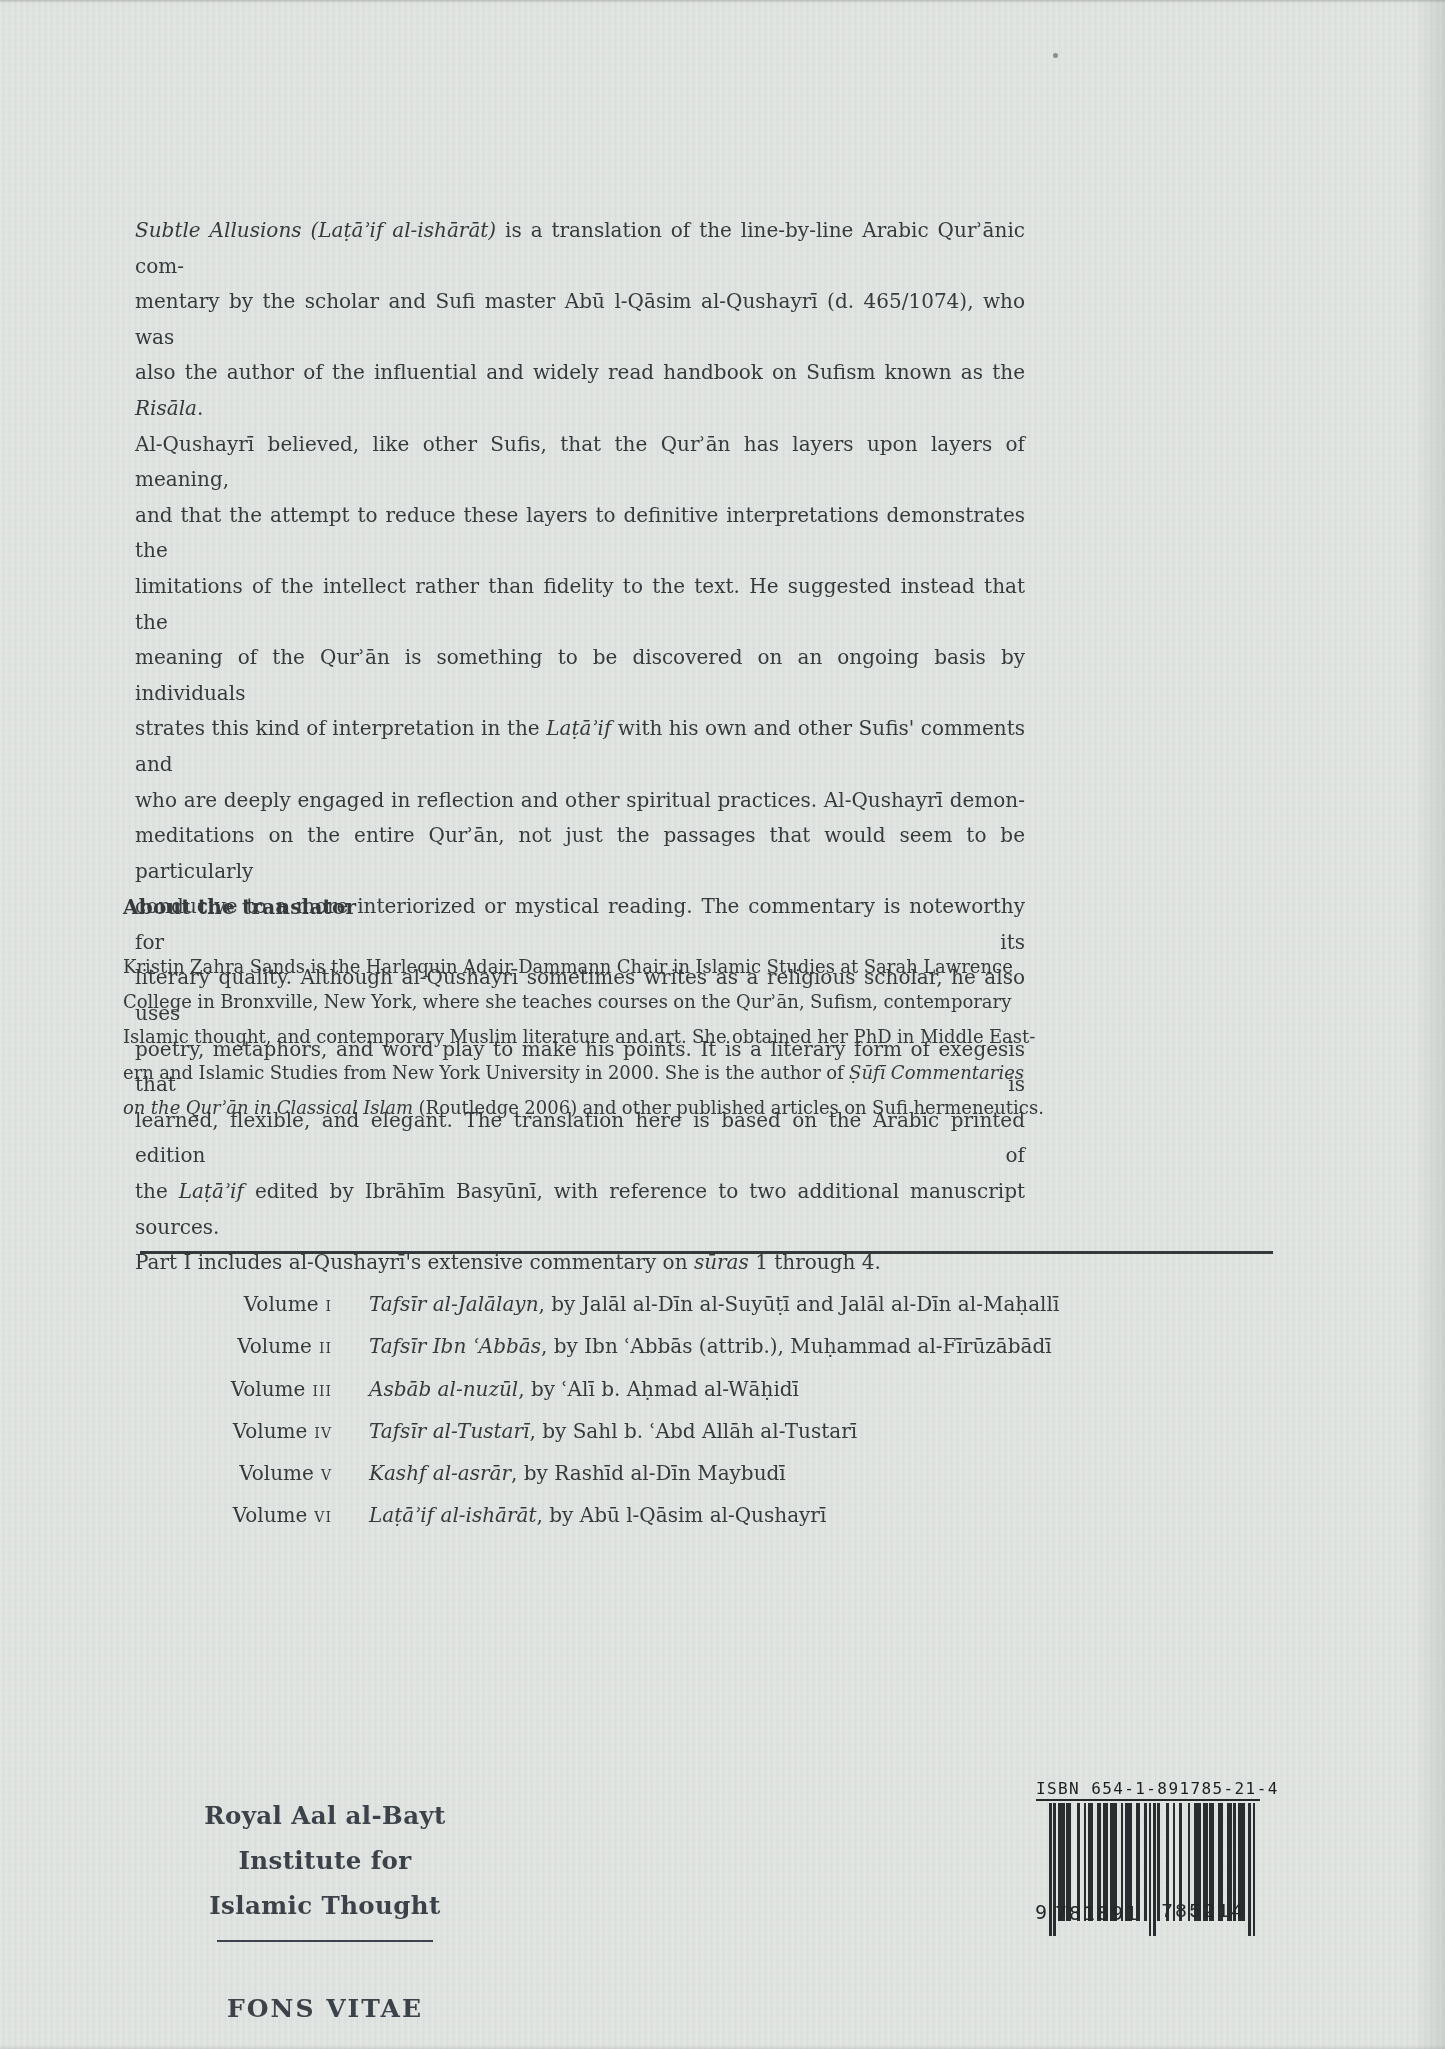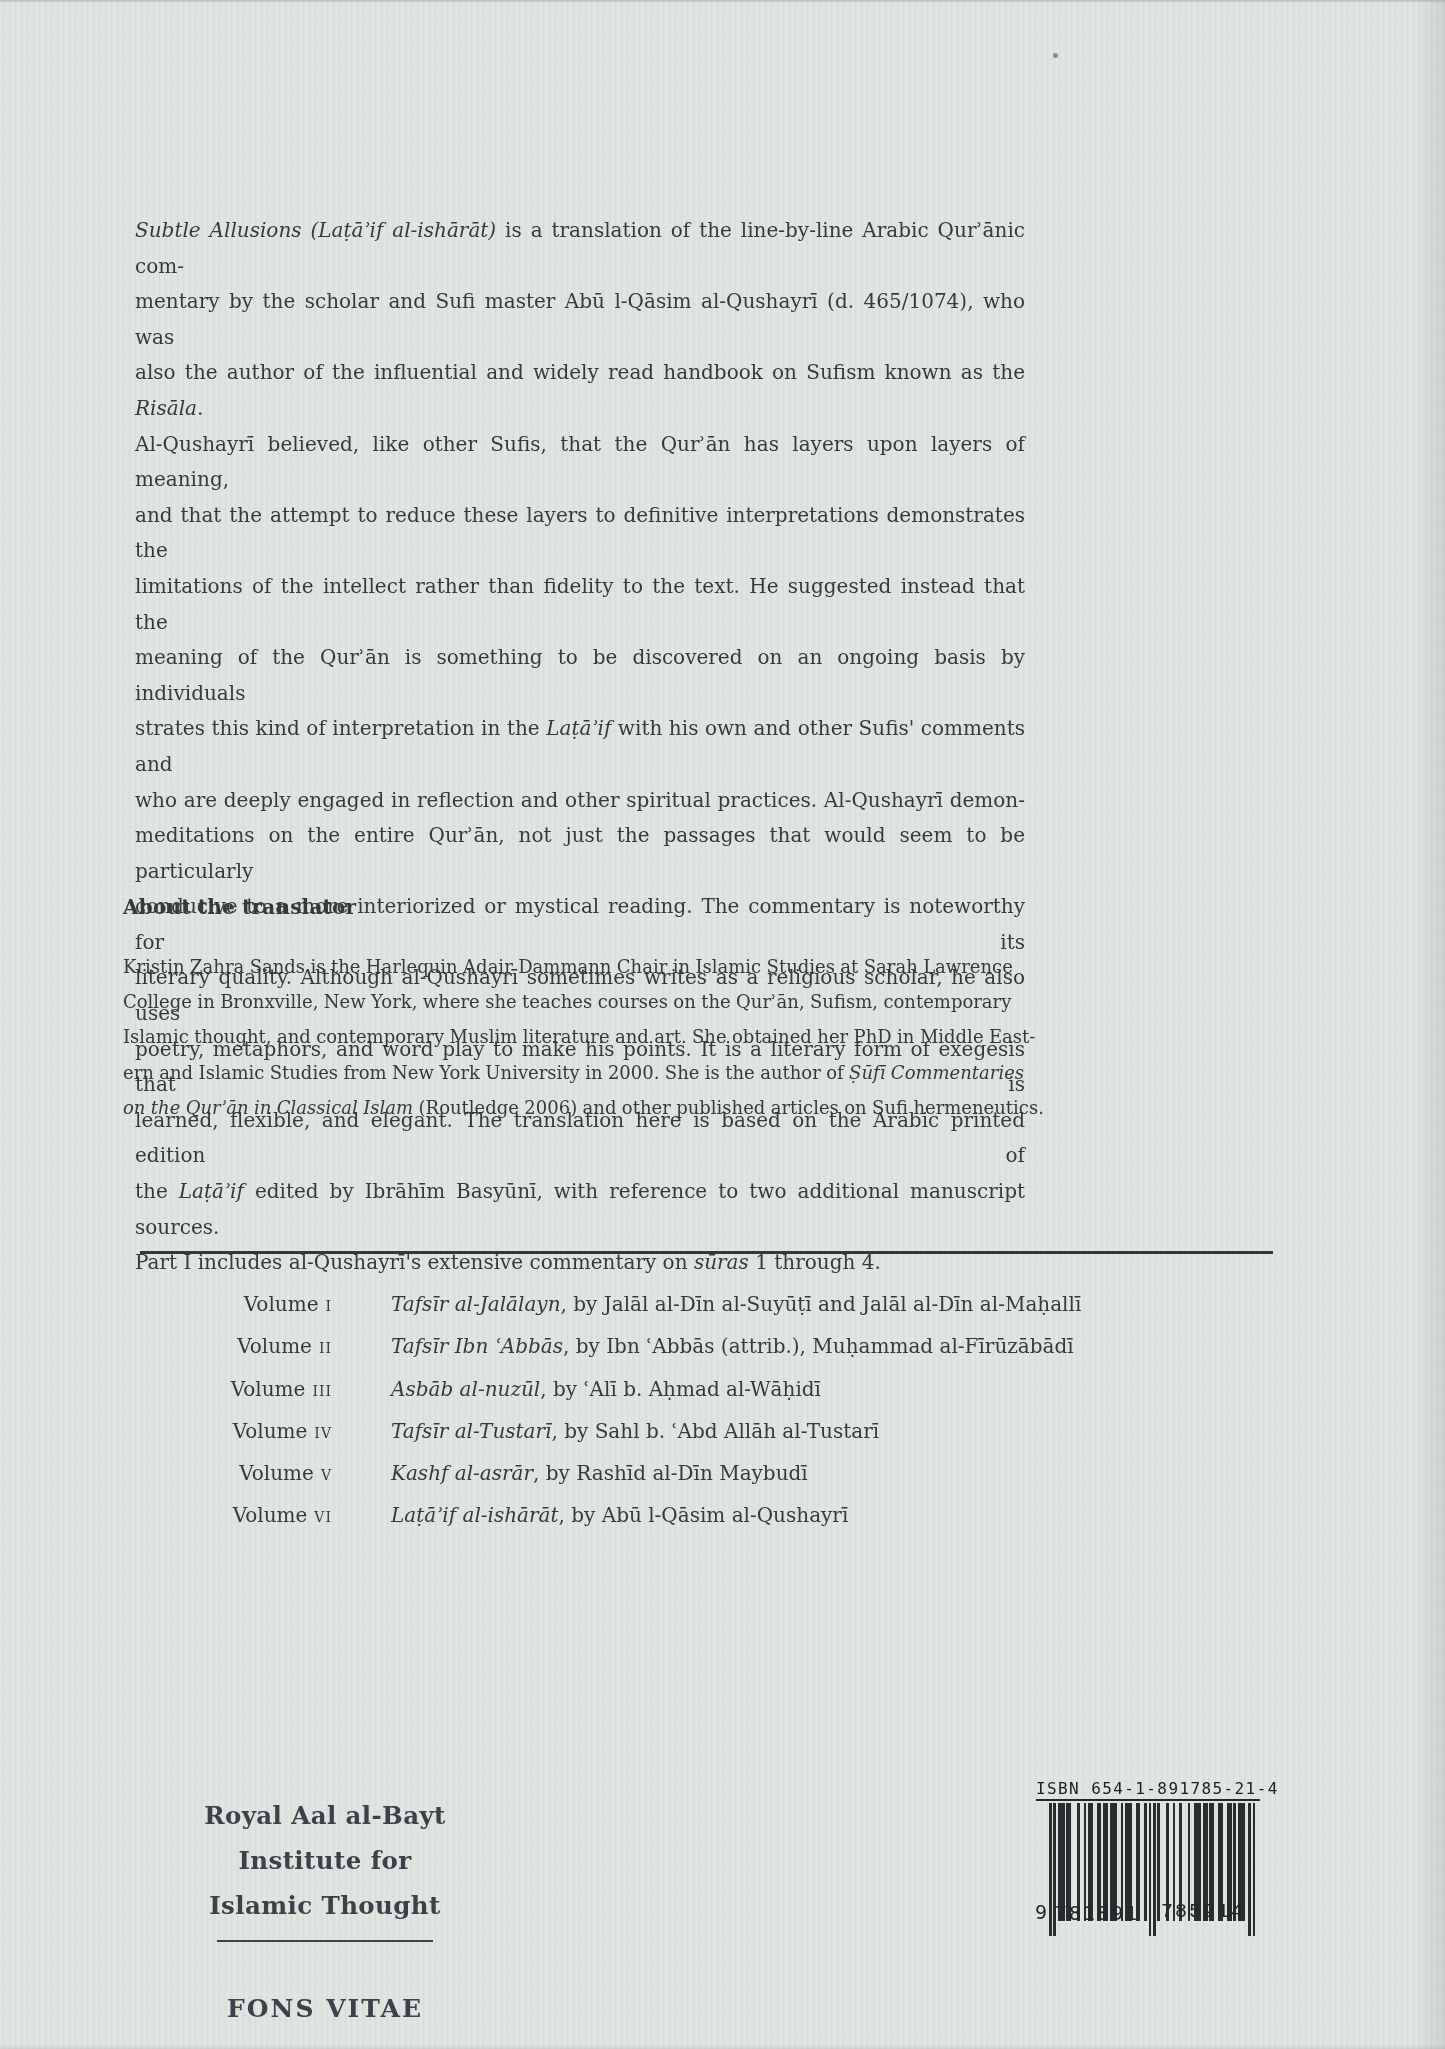--- a/index.html
+++ b/index.html
@@ -21,21 +21,21 @@
   .jline.final{text-align-last:left;}
   .lline{text-align:left;white-space:nowrap;word-spacing:-0.3px;}
 
   .synopsis{position:absolute;left:123px;top:213px;width:890px;font-size:20px;line-height:35.6px;margin-left:12px;}
   .about-h{position:absolute;left:123px;top:895px;font-size:20px;font-weight:bold;letter-spacing:.2px;}
   .about{position:absolute;left:123px;top:949px;width:930px;font-size:18px;line-height:35.2px;}
 
   .divider{position:absolute;left:140px;top:1251px;width:1133px;height:3px;background:#34383b;}
 
   .volumes{position:absolute;left:0;top:1283px;font-size:20px;line-height:42.3px;}
-  .vol-row{display:flex;gap:22px;}
+  .vol-row{display:flex;}
   .vol-label{width:332px;text-align:right;white-space:nowrap;}
   .vol-num{font-variant:small-caps;letter-spacing:1px;margin-left:7px;}
   .vol-title{margin-left:37px;white-space:nowrap;}
 
   .publisher{position:absolute;left:152px;top:1793px;width:346px;text-align:center;
     font-size:24.5px;font-weight:bold;line-height:45px;color:#3c4249;letter-spacing:.4px;}
   .pub-rule{width:216px;height:2px;background:#3d434a;margin:12px auto 0;}
   .imprint{margin-top:44px;font-size:25px;letter-spacing:2px;white-space:nowrap;}
 
   .barcode{position:absolute;left:1036px;top:1779px;width:224px;color:#202326;}

